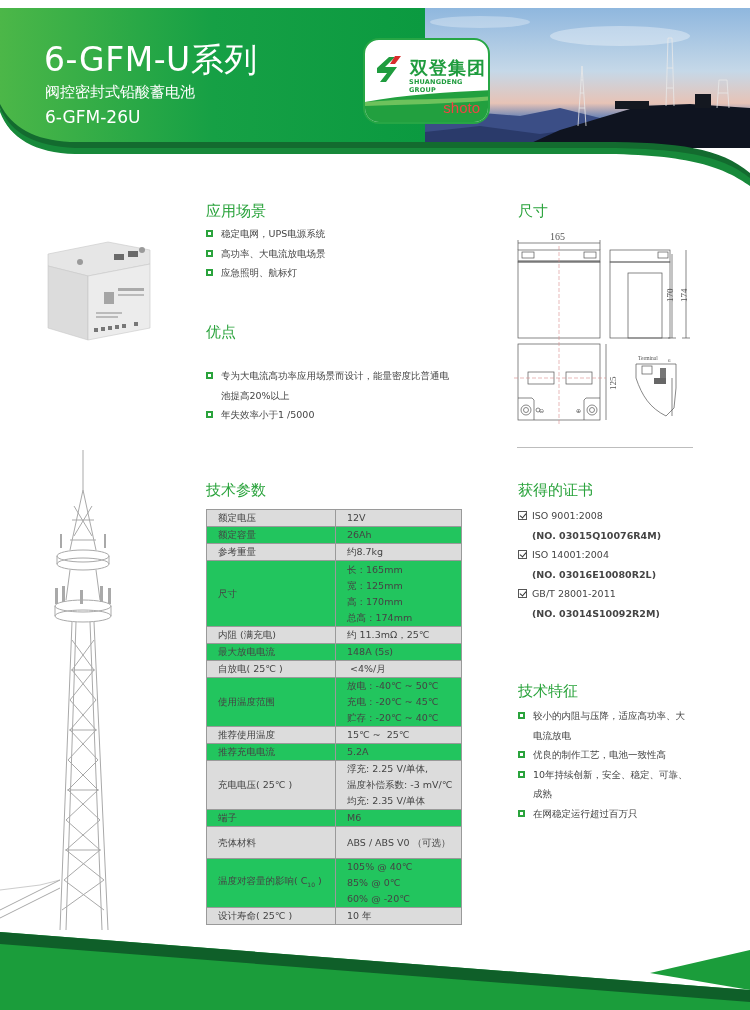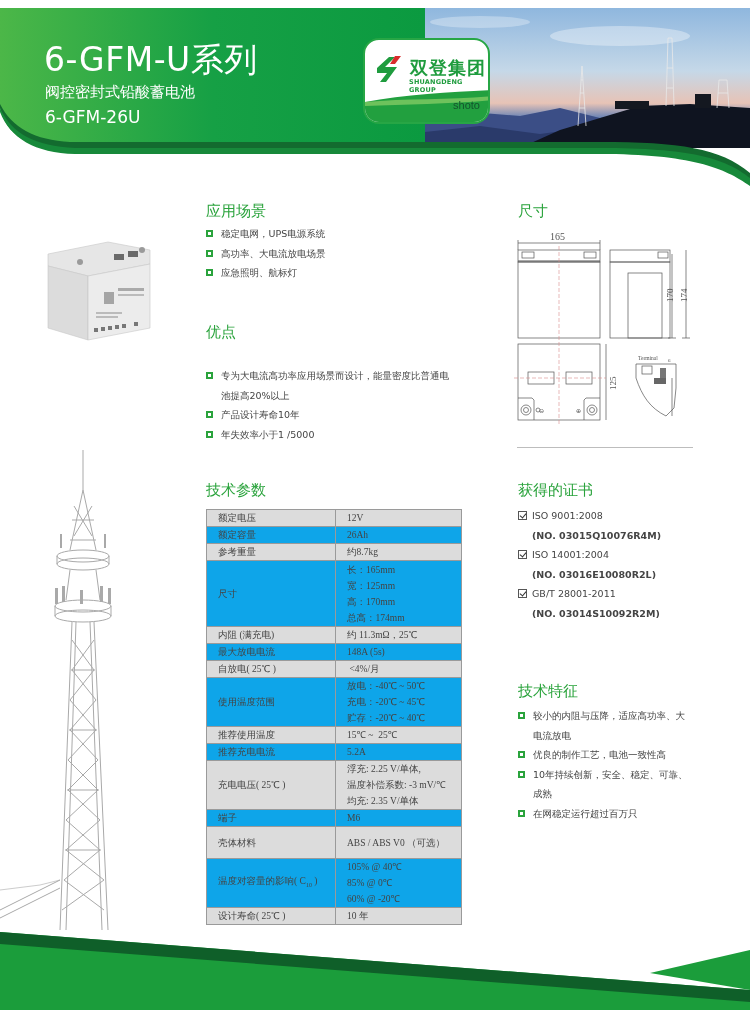--- a/index.html
+++ b/index.html
@@ -11,42 +11,42 @@
   .banner svg { position:absolute; left:0; top:0; }
   .hdr-title { position:absolute; left:44px; top:30px; color:#fff; font-size:33px; font-family:"DejaVu Sans", sans-serif; letter-spacing:0.5px; font-weight:normal; }
   .hdr-sub { position:absolute; left:45px; top:75px; color:#fff; font-size:15px; }
   .hdr-model { position:absolute; left:45px; top:99px; color:#fff; font-size:17px; }
 
   .logo { position:absolute; left:363px; top:30px; width:127px; height:86px; background:#fff; border-radius:16px; overflow:hidden; border:2px solid #27a645; }
   .logo .mark { position:absolute; left:8px; top:14px; width:34px; height:34px; }
   .logo .cn { position:absolute; left:45px; top:16px; font-size:18px; font-weight:bold; color:#1f9c3e; letter-spacing:1px; }
   .logo .en { position:absolute; left:44px; top:38px; font-size:6.5px; font-weight:bold; color:#1f9c3e; letter-spacing:0.2px; }
   .logo .swoosh { position:absolute; left:0; top:50px; width:127px; height:36px; }
-  .logo .shoto { position:absolute; right:8px; top:59px; color:#14532d; font-size:11px; font-family:"Liberation Sans", sans-serif; }
+  .logo .shoto { position:absolute; right:8px; top:59px; color:#ef4444; font-size:15px; font-family:"Liberation Sans", sans-serif; }
 
   
   .sec-title { position:absolute; color:#2aa33c; font-size:15px; font-weight:normal; }
   .blist { position:absolute; list-style:none; font-size:9.5px; color:#444; }
   .blist li { position:relative; padding-left:15px; line-height:19.5px; }
   .blist li .bullet { position:absolute; left:0; top:6px; width:7px; height:7px; background:#2aa33c; }
   .blist li .bullet::after { content:""; position:absolute; left:2px; top:2px; width:3px; height:3px; background:#fff; }
 
   
   .battery { position:absolute; left:38px; top:232px; width:120px; height:110px; }
 
   
   .dims { position:absolute; left:510px; top:228px; width:200px; height:200px; }
   .divider { position:absolute; left:517px; top:447px; width:176px; height:1px; background:#bdbdbd; }
 
   
   .spec { position:absolute; left:206px; top:509px; width:256px; border-collapse:collapse; font-size:9.5px; color:#444; }
-  .spec td { border:1px solid #9a9a9a; padding:0 0 0 11px; vertical-align:middle; line-height:16px;font-family:Liberation Serif, serif; }
+  .spec td { border:1px solid #9a9a9a; padding:0 0 0 11px; vertical-align:middle; line-height:16px; }
   .spec td.k { width:129px; }
   .spec tr.g td { background:#dcdcdc; }
-  .spec tr.w td { background:#0ea5e9; }
+  .spec tr.w td { background:#22c55e; }
   .spec .multi div { line-height:16px; }
   .spec sub { font-size:6px; }
 
   
   .certs { position:absolute; left:518px; top:506px; font-size:9.5px; color:#444; list-style:none; }
   .certs li { line-height:19.5px; position:relative; padding-left:14px; }
   .certs li.cont { padding-left:14px;font-weight:bold; }
   .certs .chk { position:absolute; left:0; top:5px; width:9px; height:9px; border:1px solid #555; }
   .certs .chk::after { content:""; position:absolute; left:2px; top:0px; width:3px; height:5px; border-right:1px solid #333; border-bottom:1px solid #333; transform:rotate(40deg); }
 
@@ -144,21 +144,20 @@
 <ul class="blist" style="left:206px;top:224px;">
   <li><span class="bullet"></span><span>稳定电网，UPS电源系统</span></li>
   <li><span class="bullet"></span><span>高功率、大电流放电场景</span></li>
   <li><span class="bullet"></span><span>应急照明、航标灯</span></li>
 </ul>
 
 <div class="sec-title" style="left:206px;top:323px;">优点</div>
 <ul class="blist" style="left:206px;top:366px;">
   <li><span class="bullet"></span><span>专为大电流高功率应用场景而设计，能量密度比普通电</span></li>
   <li><span>池提高20%以上</span></li>
-  <li><span class="bullet"></span><span>产品设计寿命10年</span></li>
   <li><span class="bullet"></span><span>年失效率小于1 /5000</span></li>
 </ul>
 
 <div class="sec-title" style="left:518px;top:202px;">尺寸</div>
 <svg class="dims" viewBox="0 0 200 200">
   <g fill="none" stroke="#555" stroke-width="0.7">
 
     <line x1="8" y1="15" x2="90" y2="15"></line>
     <line x1="8" y1="12" x2="8" y2="22"></line>
       <line x1="90" y1="12" x2="90" y2="22"></line>

